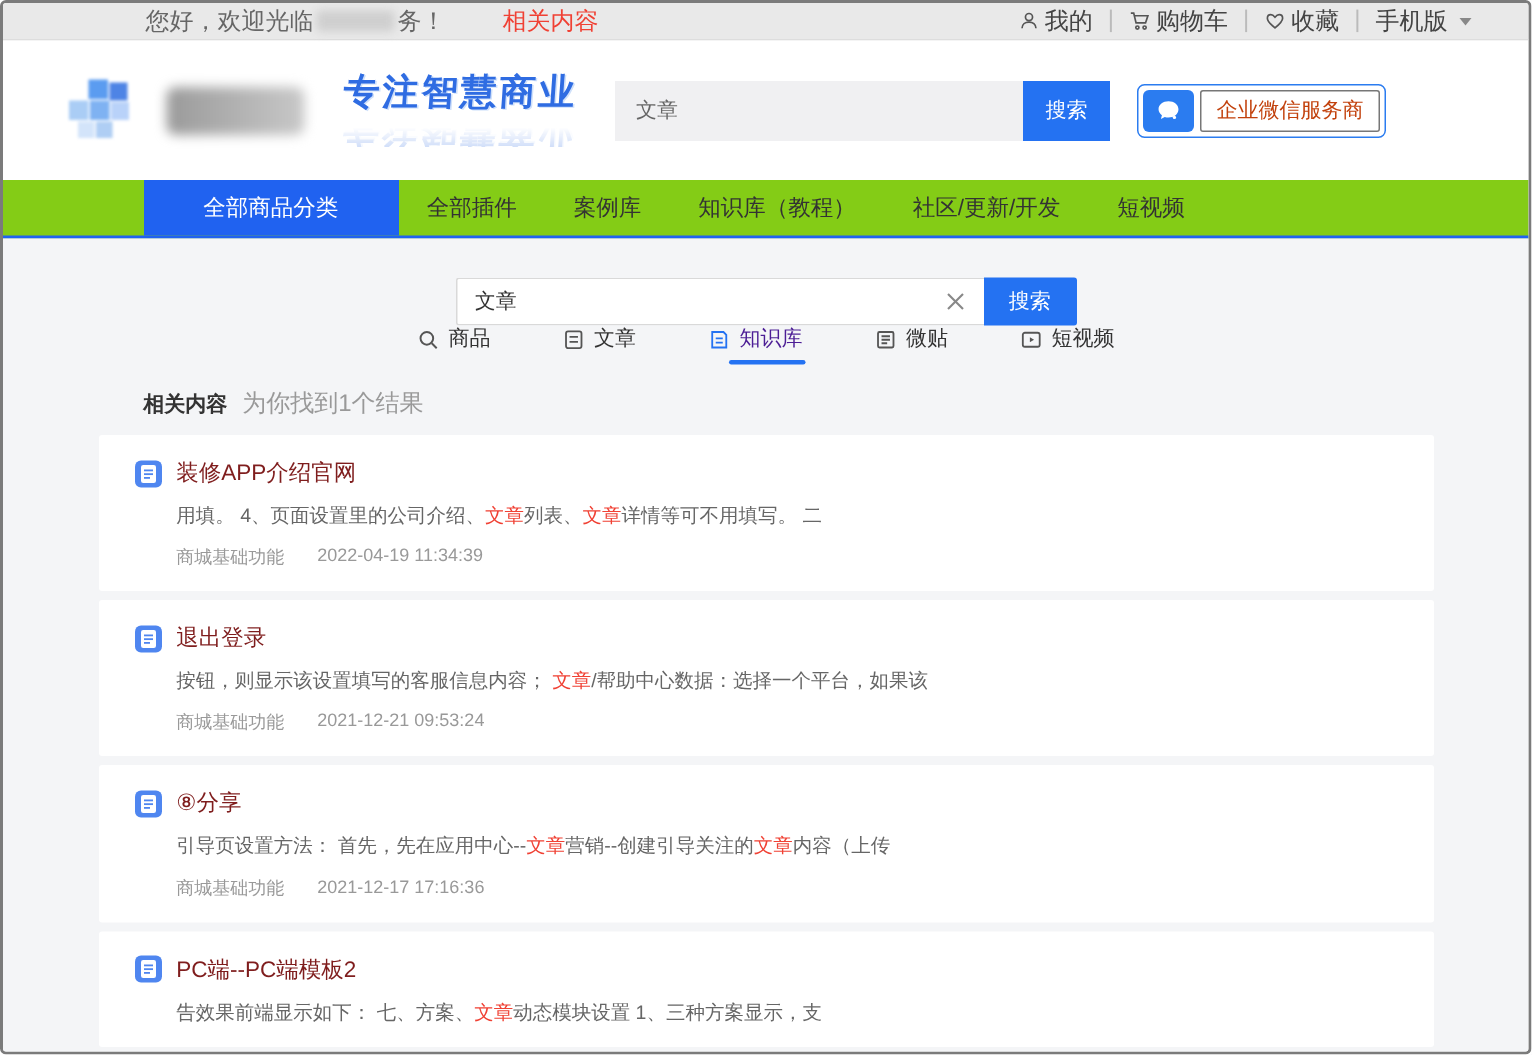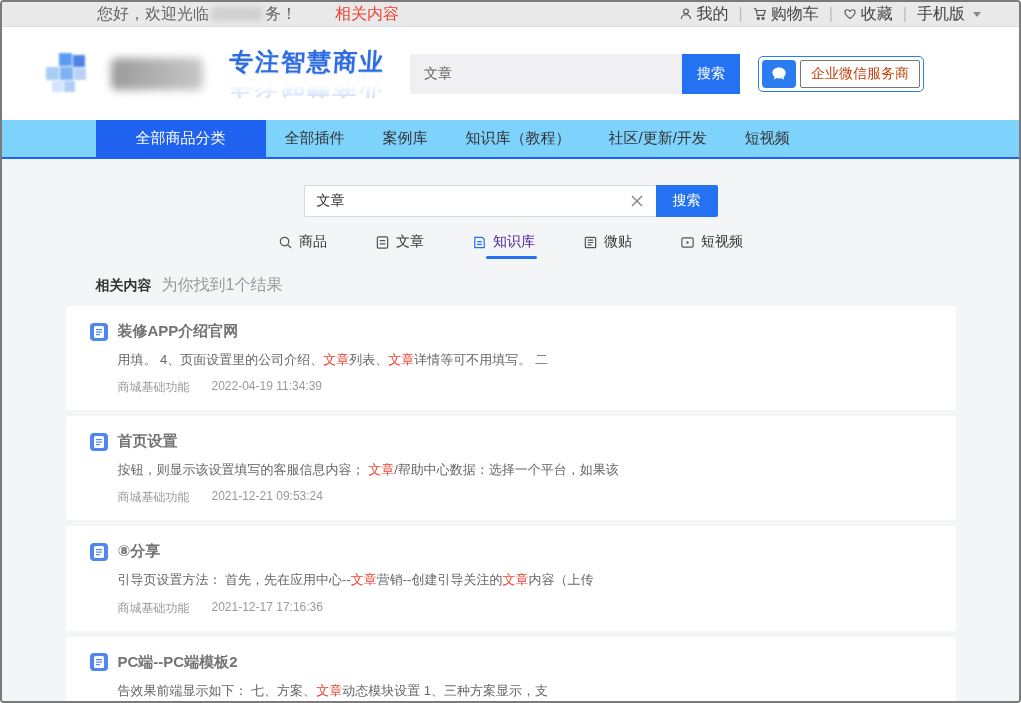--- a/index.html
+++ b/index.html
@@ -34,49 +34,49 @@
   .tagline-reflection { display:block; transform:scaleY(-1) skewX(4deg); opacity:.22; -webkit-mask-image:linear-gradient(to bottom,#000 0%,transparent 55%); mask-image:linear-gradient(to bottom,#000 0%,transparent 55%); }
   .hsearch { display:flex; margin-left:22px; }
   .hsearch-input { width:272px; height:40px; background:#f0f0f2; border:none; outline:none; padding:0 14px; font-size:14px; color:#666; font-family:inherit; }
   .hsearch-btn { width:58px; height:40px; background:#2472f2; color:#fff; border:none; font-size:14px; cursor:pointer; font-family:inherit; }
   .wecom-badge { margin-left:18px; display:flex; align-items:center; border:1px solid #2b7cf0; border-radius:5px; padding:3px; cursor:pointer; background:#fff; }
   .wecom-icon-box { width:34px; height:28px; background:#2b7cf0; border-radius:4px; display:flex; align-items:center; justify-content:center; }
   .wecom-icon-box svg { width:18px; height:18px; }
   .wecom-text { border:1px solid #777; border-radius:2px; margin-left:4px; padding:4px 10px; font-size:14px; color:#c2410c; white-space:nowrap; }
 
   
-  .nav { background:#7dd3fc; border-bottom:2px solid #2062f0; }
+  .nav { background:#84cc16; border-bottom:2px solid #2062f0; }
   .nav-inner { width:890px; margin:0 auto; display:flex; align-items:stretch; height:37px; padding-left:30px; }
   .nav-item { display:flex; align-items:center; padding:0 19px; font-size:15px; color:#333; cursor:pointer; white-space:nowrap; }
   .nav-item.primary { background:#2062f0; color:#fff; width:170px; justify-content:center; padding:0; }
 
   
   .content { background:#f4f5f7; height:546px; overflow:hidden; }
   .csearch-row { display:flex; justify-content:center; padding-top:26px; }
   .csearch { display:flex; position:relative; }
   .csearch-input { width:352px; height:32px; background:#fff; border:1px solid #d9d9d9; border-right:none; outline:none; padding:0 34px 0 12px; font-size:14px; color:#333; border-radius:2px 0 0 2px; font-family:inherit; }
   .clear-btn { position:absolute; right:72px; top:7px; width:18px; height:18px; cursor:pointer; color:#888; display:flex; align-items:center; justify-content:center; }
   .csearch-btn { width:62px; height:32px; background:#2472f2; color:#fff; border:none; font-size:14px; border-radius:0 2px 2px 0; cursor:pointer; font-family:inherit; }
 
-  .tabs { display:flex; justify-content:center; gap:48px; margin-top:16px; }
+  .tabs { display:flex; justify-content:center; gap:48px; }
   .tab { display:flex; align-items:center; gap:6px; font-size:14px; color:#333; cursor:pointer; position:relative; padding-bottom:8px; }
   .tab svg { width:15px; height:15px; color:#555; }
   .tab.active { color:#4c1d95; }
   .tab.active svg { color:#2472f2; }
   .tab.active::after { content:""; position:absolute; left:14px; right:-2px; bottom:0; height:3px; border-radius:2px; background:#2472f2; }
 
   .container { width:890px; margin:0 auto; }
   .section-header { margin:16px 0 10px 30px; display:flex; align-items:baseline; gap:10px; }
   .section-title { font-size:14px; color:#333; font-weight:bold; }
   .section-subtitle { font-size:16px; color:#999; }
 
   .result-card { background:#fff; border-radius:2px; padding:16px 24px 14px; margin-bottom:6px; }
   .result-title-row { display:flex; align-items:center; gap:10px; }
   .doc-badge { width:18px; height:18px; border-radius:4px; background:#4f86f0; display:flex; align-items:center; justify-content:center; flex:0 0 auto; }
-  .result-title { font-size:15px; font-weight:bold; color:#737373; cursor:pointer; }
+  .result-title { font-size:15px; font-weight:normal; color:#7f1d1d; cursor:pointer; }
   .result-desc { margin:10px 0 0 28px; font-size:13px; color:#666; line-height:1.4; }
   .result-desc .hl { color:#f04134; }
   .result-meta { margin:10px 0 0 28px; font-size:12px; color:#999; display:flex; gap:22px; }
 </style>
 </head>
 <body>
 
 <div class="window">
 
   <div class="topbar">
@@ -250,21 +250,21 @@
   <div class="result-card">
     <div class="result-title-row">
       <span class="doc-badge">
         <svg width="10" height="12" viewBox="0 0 10 12">
                   <rect x="0" y="0" width="10" height="12" rx="1.5" fill="#fff"></rect>
                   <rect x="2" y="3" width="6" height="1.2" fill="#4f86f0"></rect>
                   <rect x="2" y="5.5" width="6" height="1.2" fill="#4f86f0"></rect>
                   <rect x="2" y="8" width="4" height="1.2" fill="#4f86f0"></rect>
                 </svg>
       </span>
-      <span class="result-title">首页设置</span>
+      <span class="result-title">退出登录</span>
     </div>
     <div class="result-desc"><span>按钮，则显示该设置填写的客服信息内容； </span><span class="hl">文章</span><span>/帮助中心数据：选择一个平台，如果该</span></div>
     <div class="result-meta">
       <span class="result-category">商城基础功能</span>
       <span class="result-date">2021-12-21 09:53:24</span>
     </div>
   </div>
 
   <div class="result-card">
     <div class="result-title-row">

